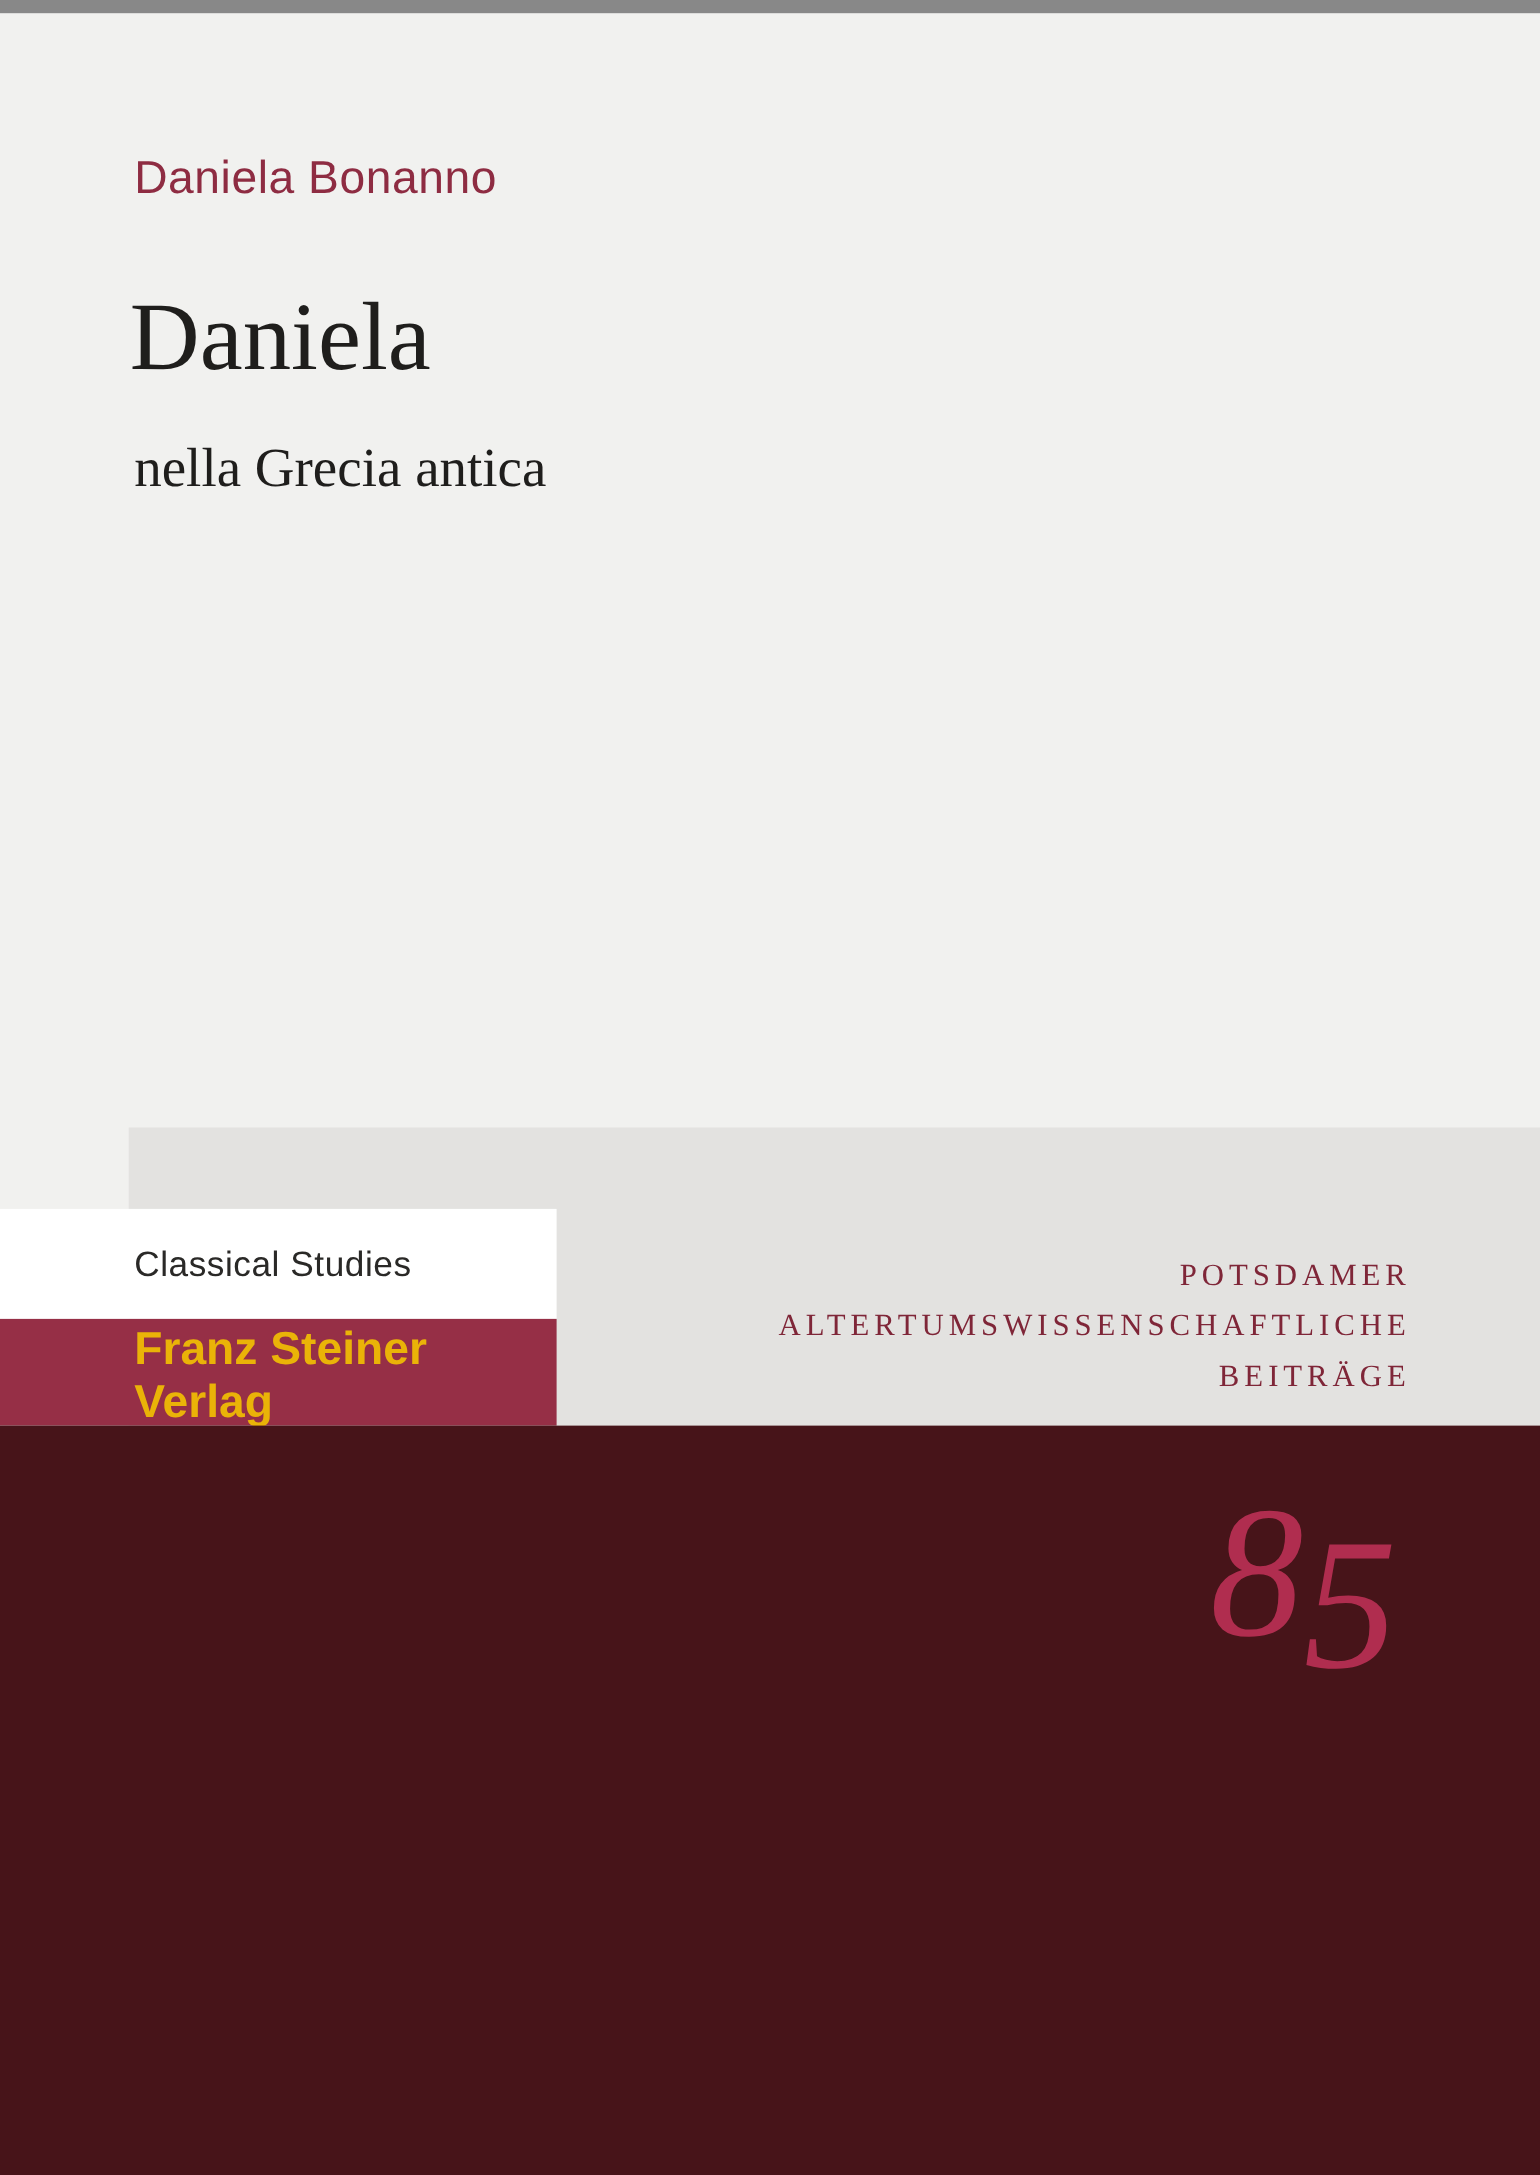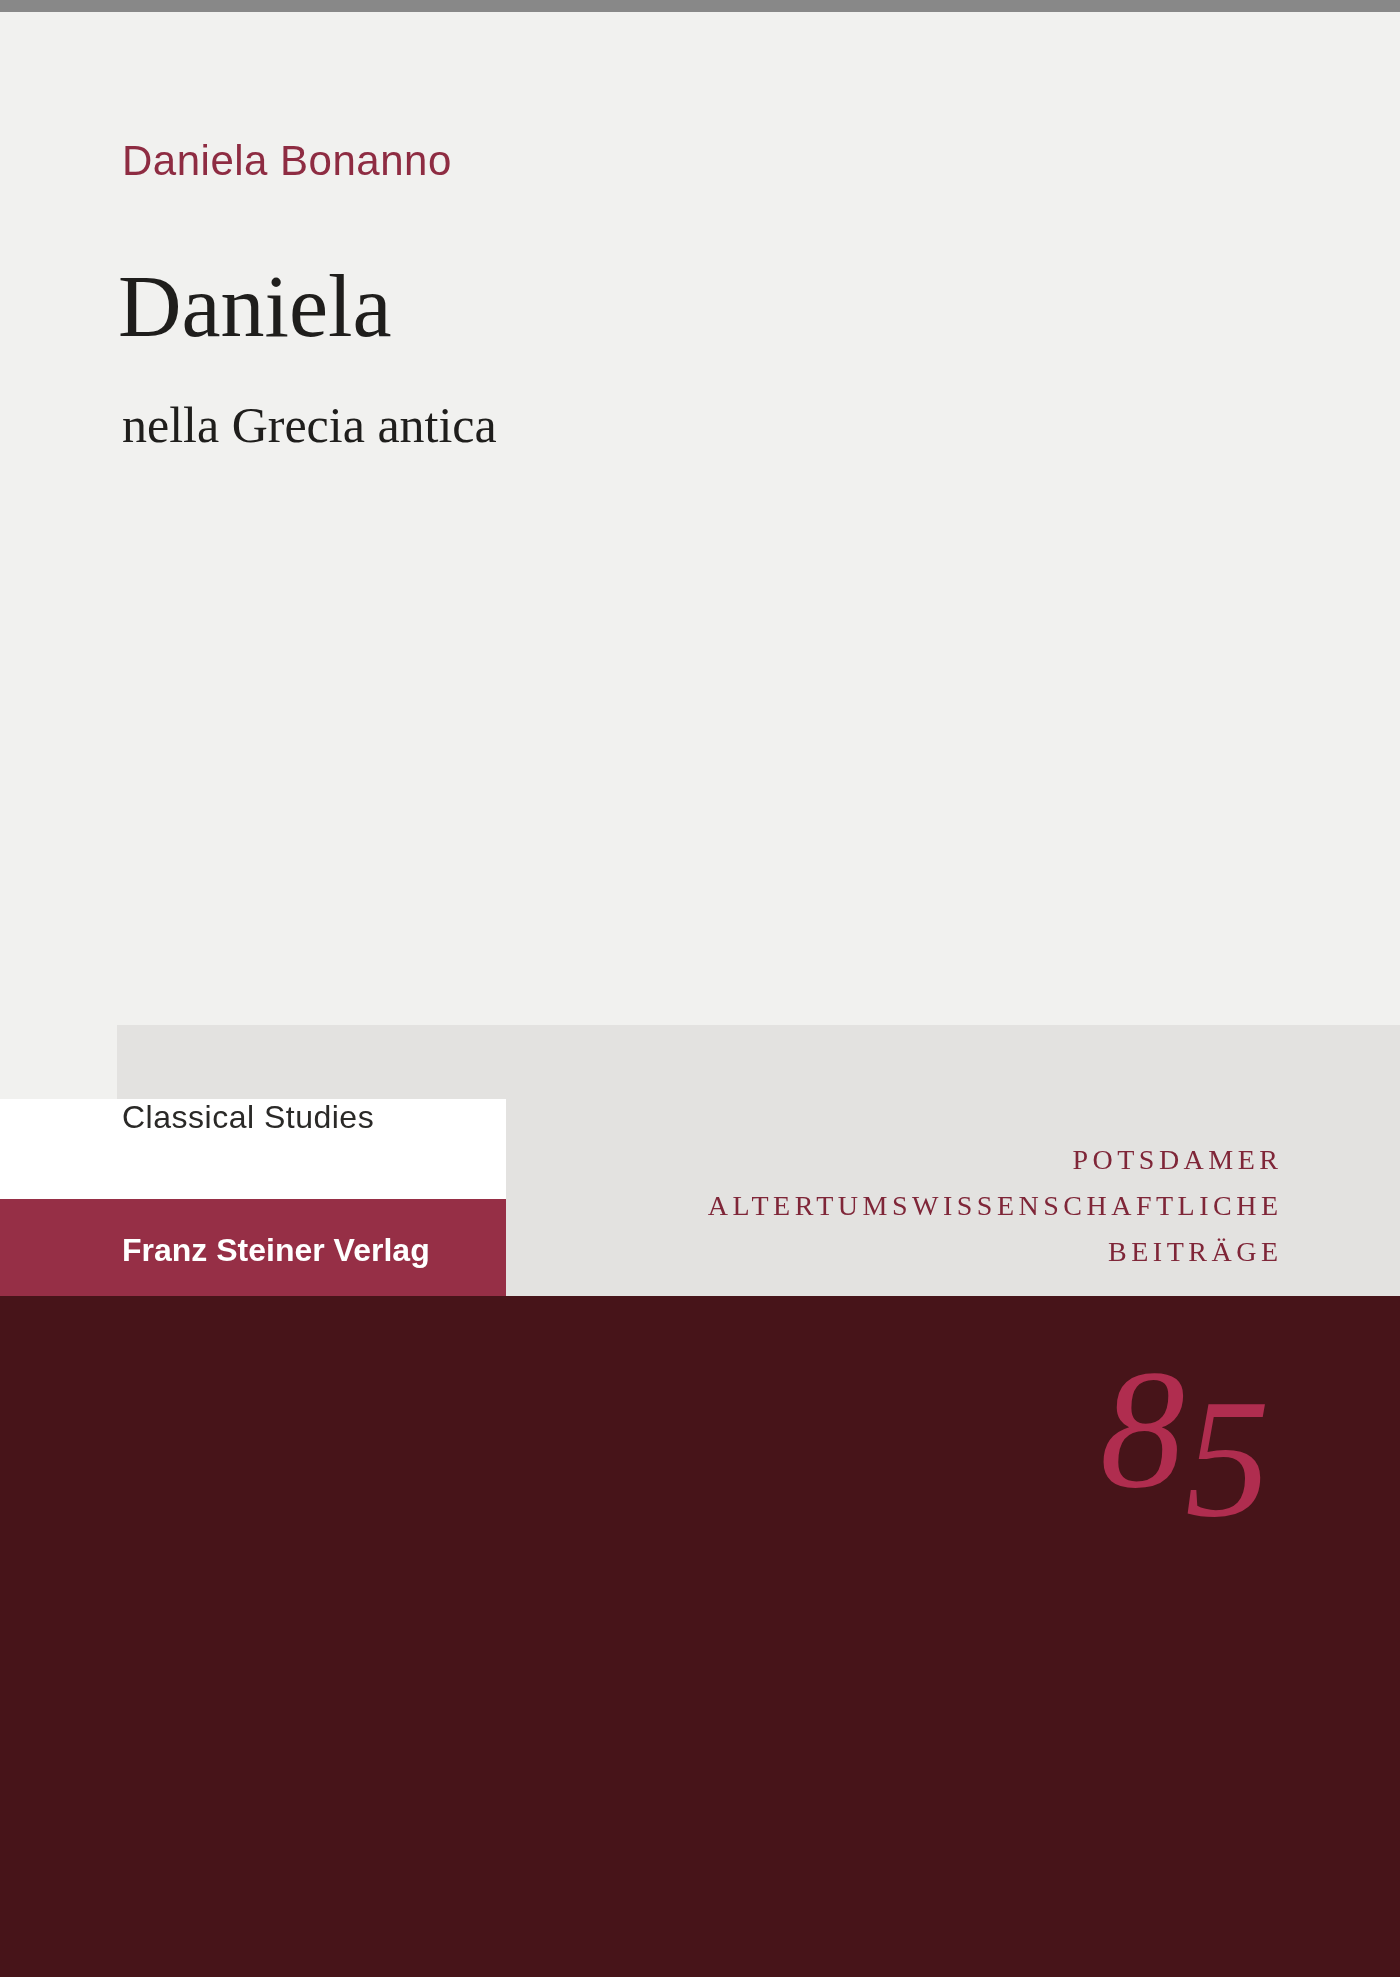--- a/index.html
+++ b/index.html
@@ -29,37 +29,37 @@
   }
   .band-gray {
     position:absolute; left:117px; top:1013px;
     width:1283px; height:271px;
     background:#e3e2e0;
   }
   .band-white {
     position:absolute; left:0; top:1087px;
     width:506px; height:100px;
     background:#ffffff;
-    display:flex; align-items:flex-start;
+    display:flex; align-items:center;
     box-sizing:border-box; padding-left:122px;
   }
   .imprint-label {
     font-family:"Liberation Sans", sans-serif;
     font-size:32px; color:#2a2927; letter-spacing:0.5px;
   }
   .band-maroon {
     position:absolute; left:0; top:1187px;
     width:506px; height:97px;
     background:#962f46;
     display:flex; align-items:center;
     box-sizing:border-box; padding-left:122px; padding-top:5px;
   }
   .publisher-name {
     font-family:"Liberation Sans", sans-serif;
-    font-weight:bold; font-size:32px; color:#ffffff;
+    font-weight:bold; font-size:42px; color:#eab308;
   }
   .series-title {
     position:absolute; right:122px; top:1125px;
     text-align:right;
     font-size:28px; line-height:46px;
     letter-spacing:4.5px; margin-right:-4.5px;
     color:#7f2638;
   }
   .series-title div { white-space:nowrap; }
   .panel-dark {

